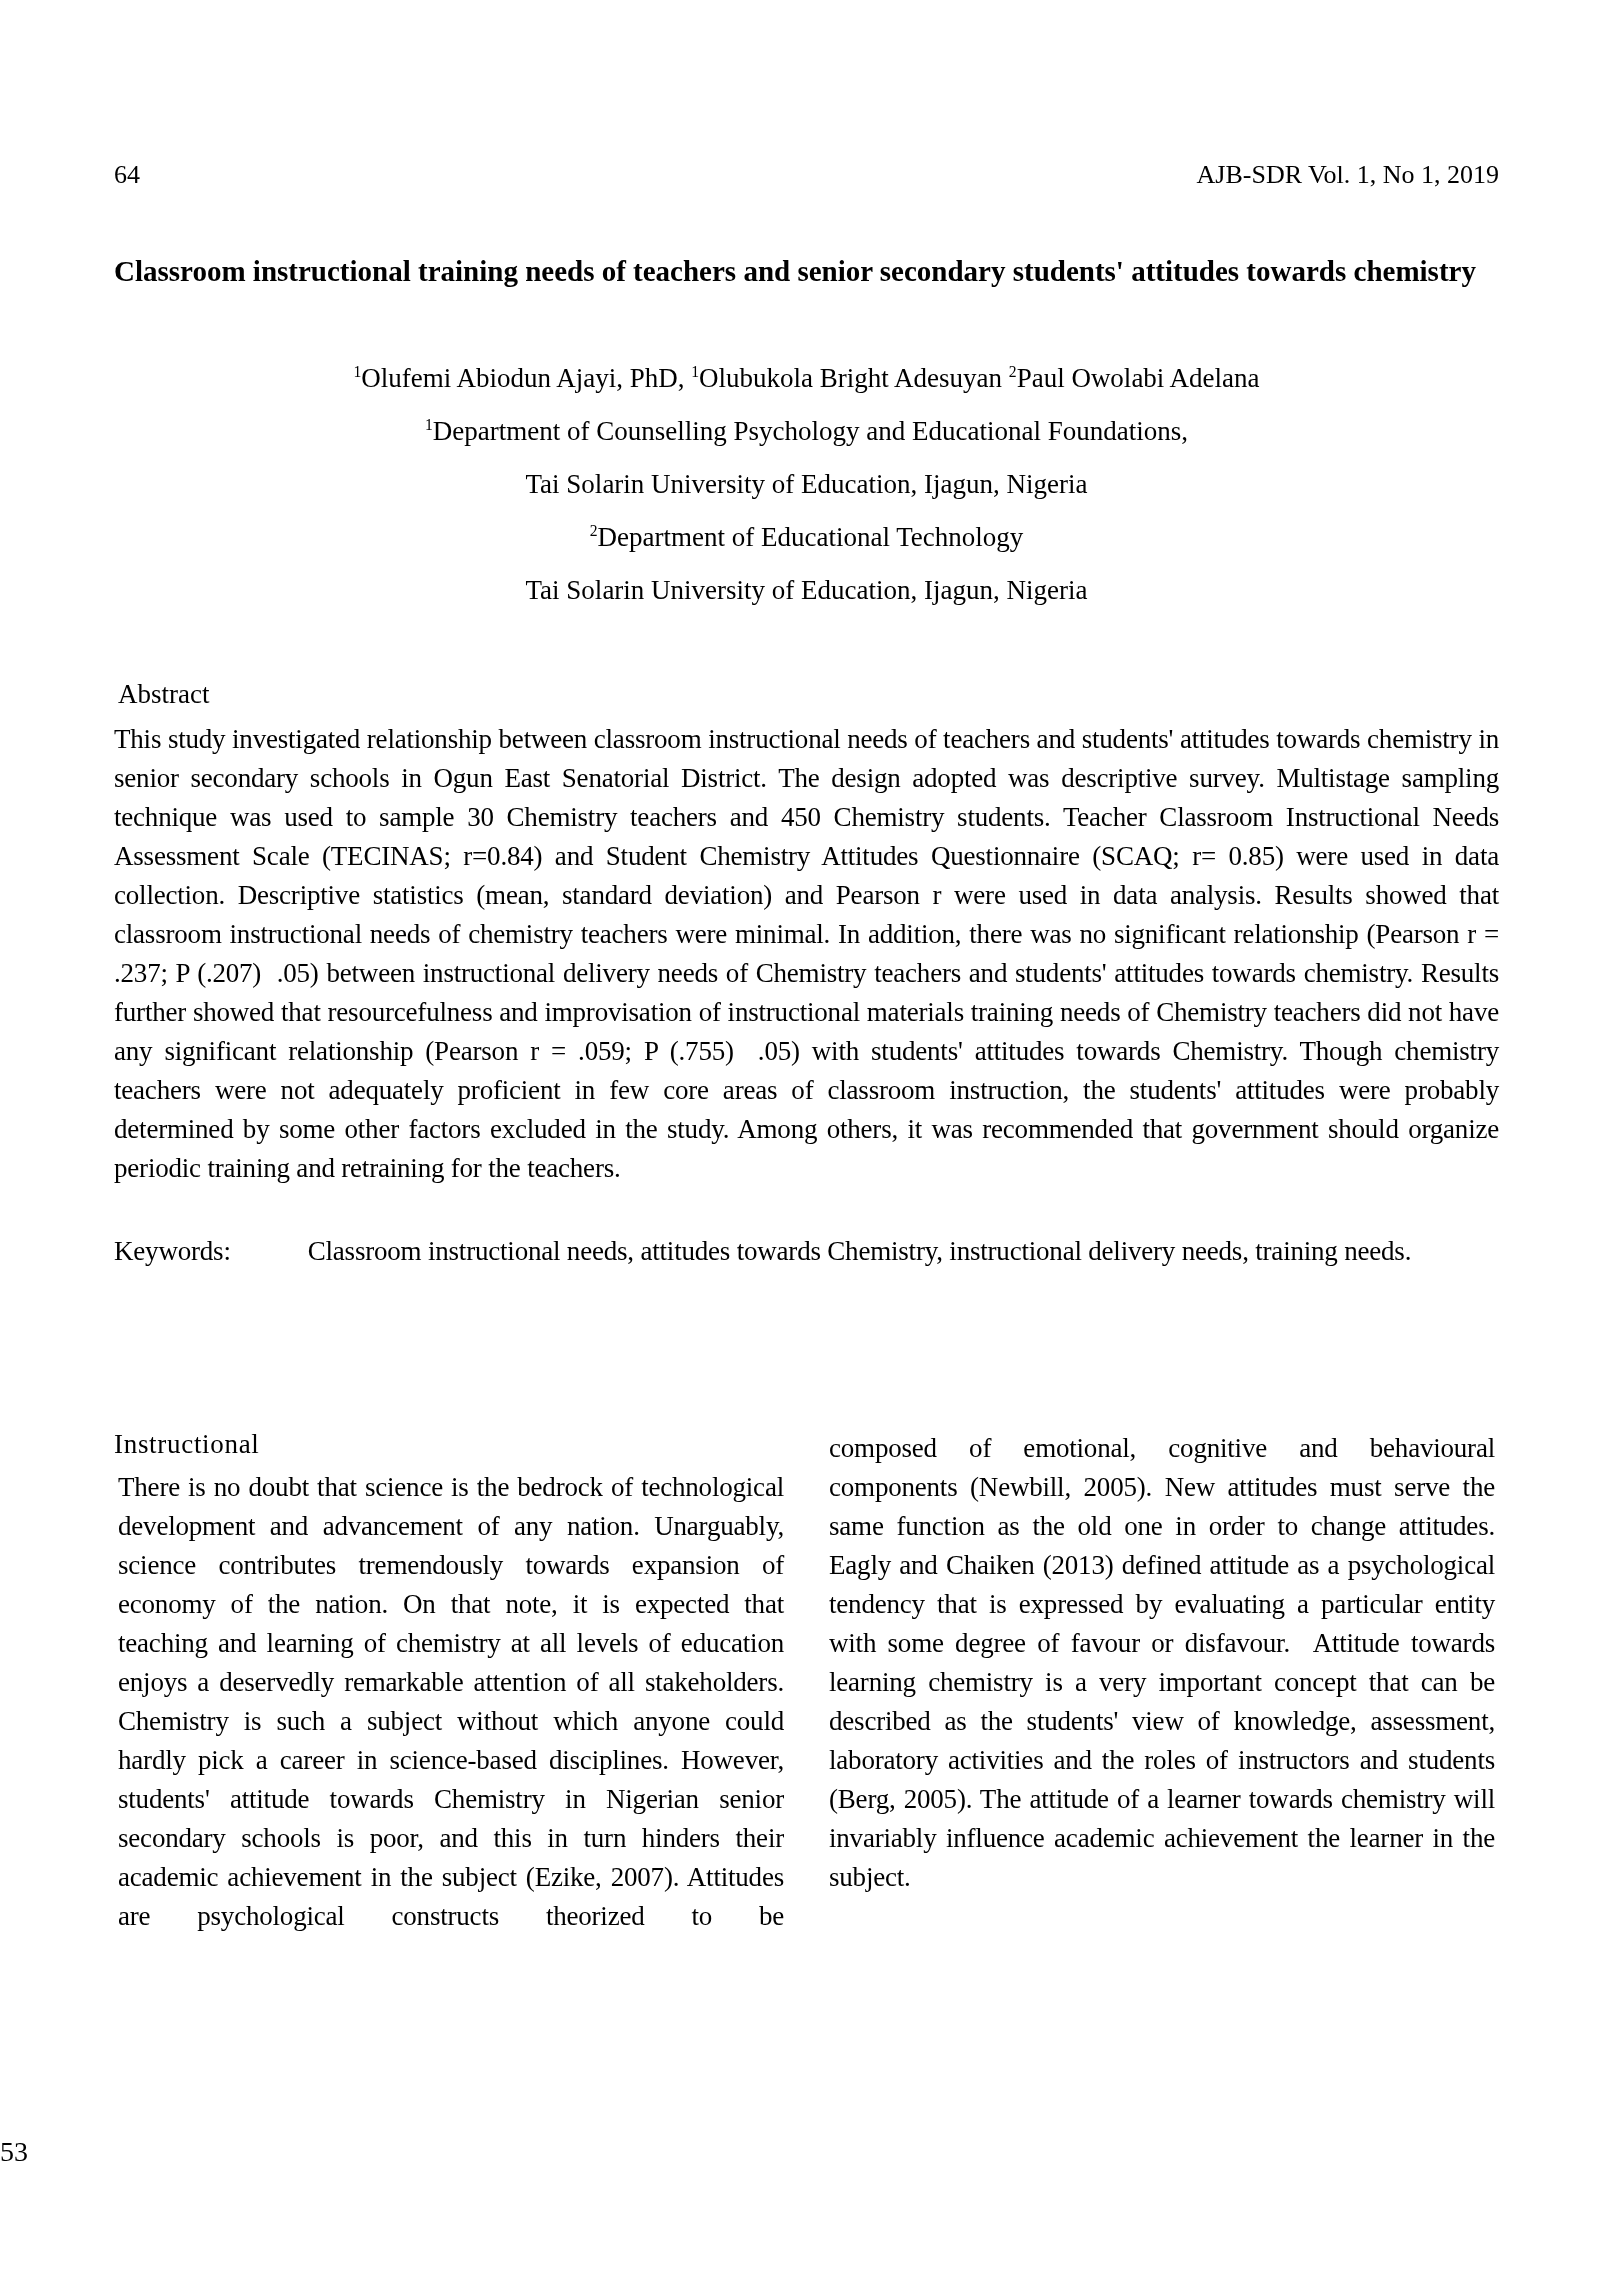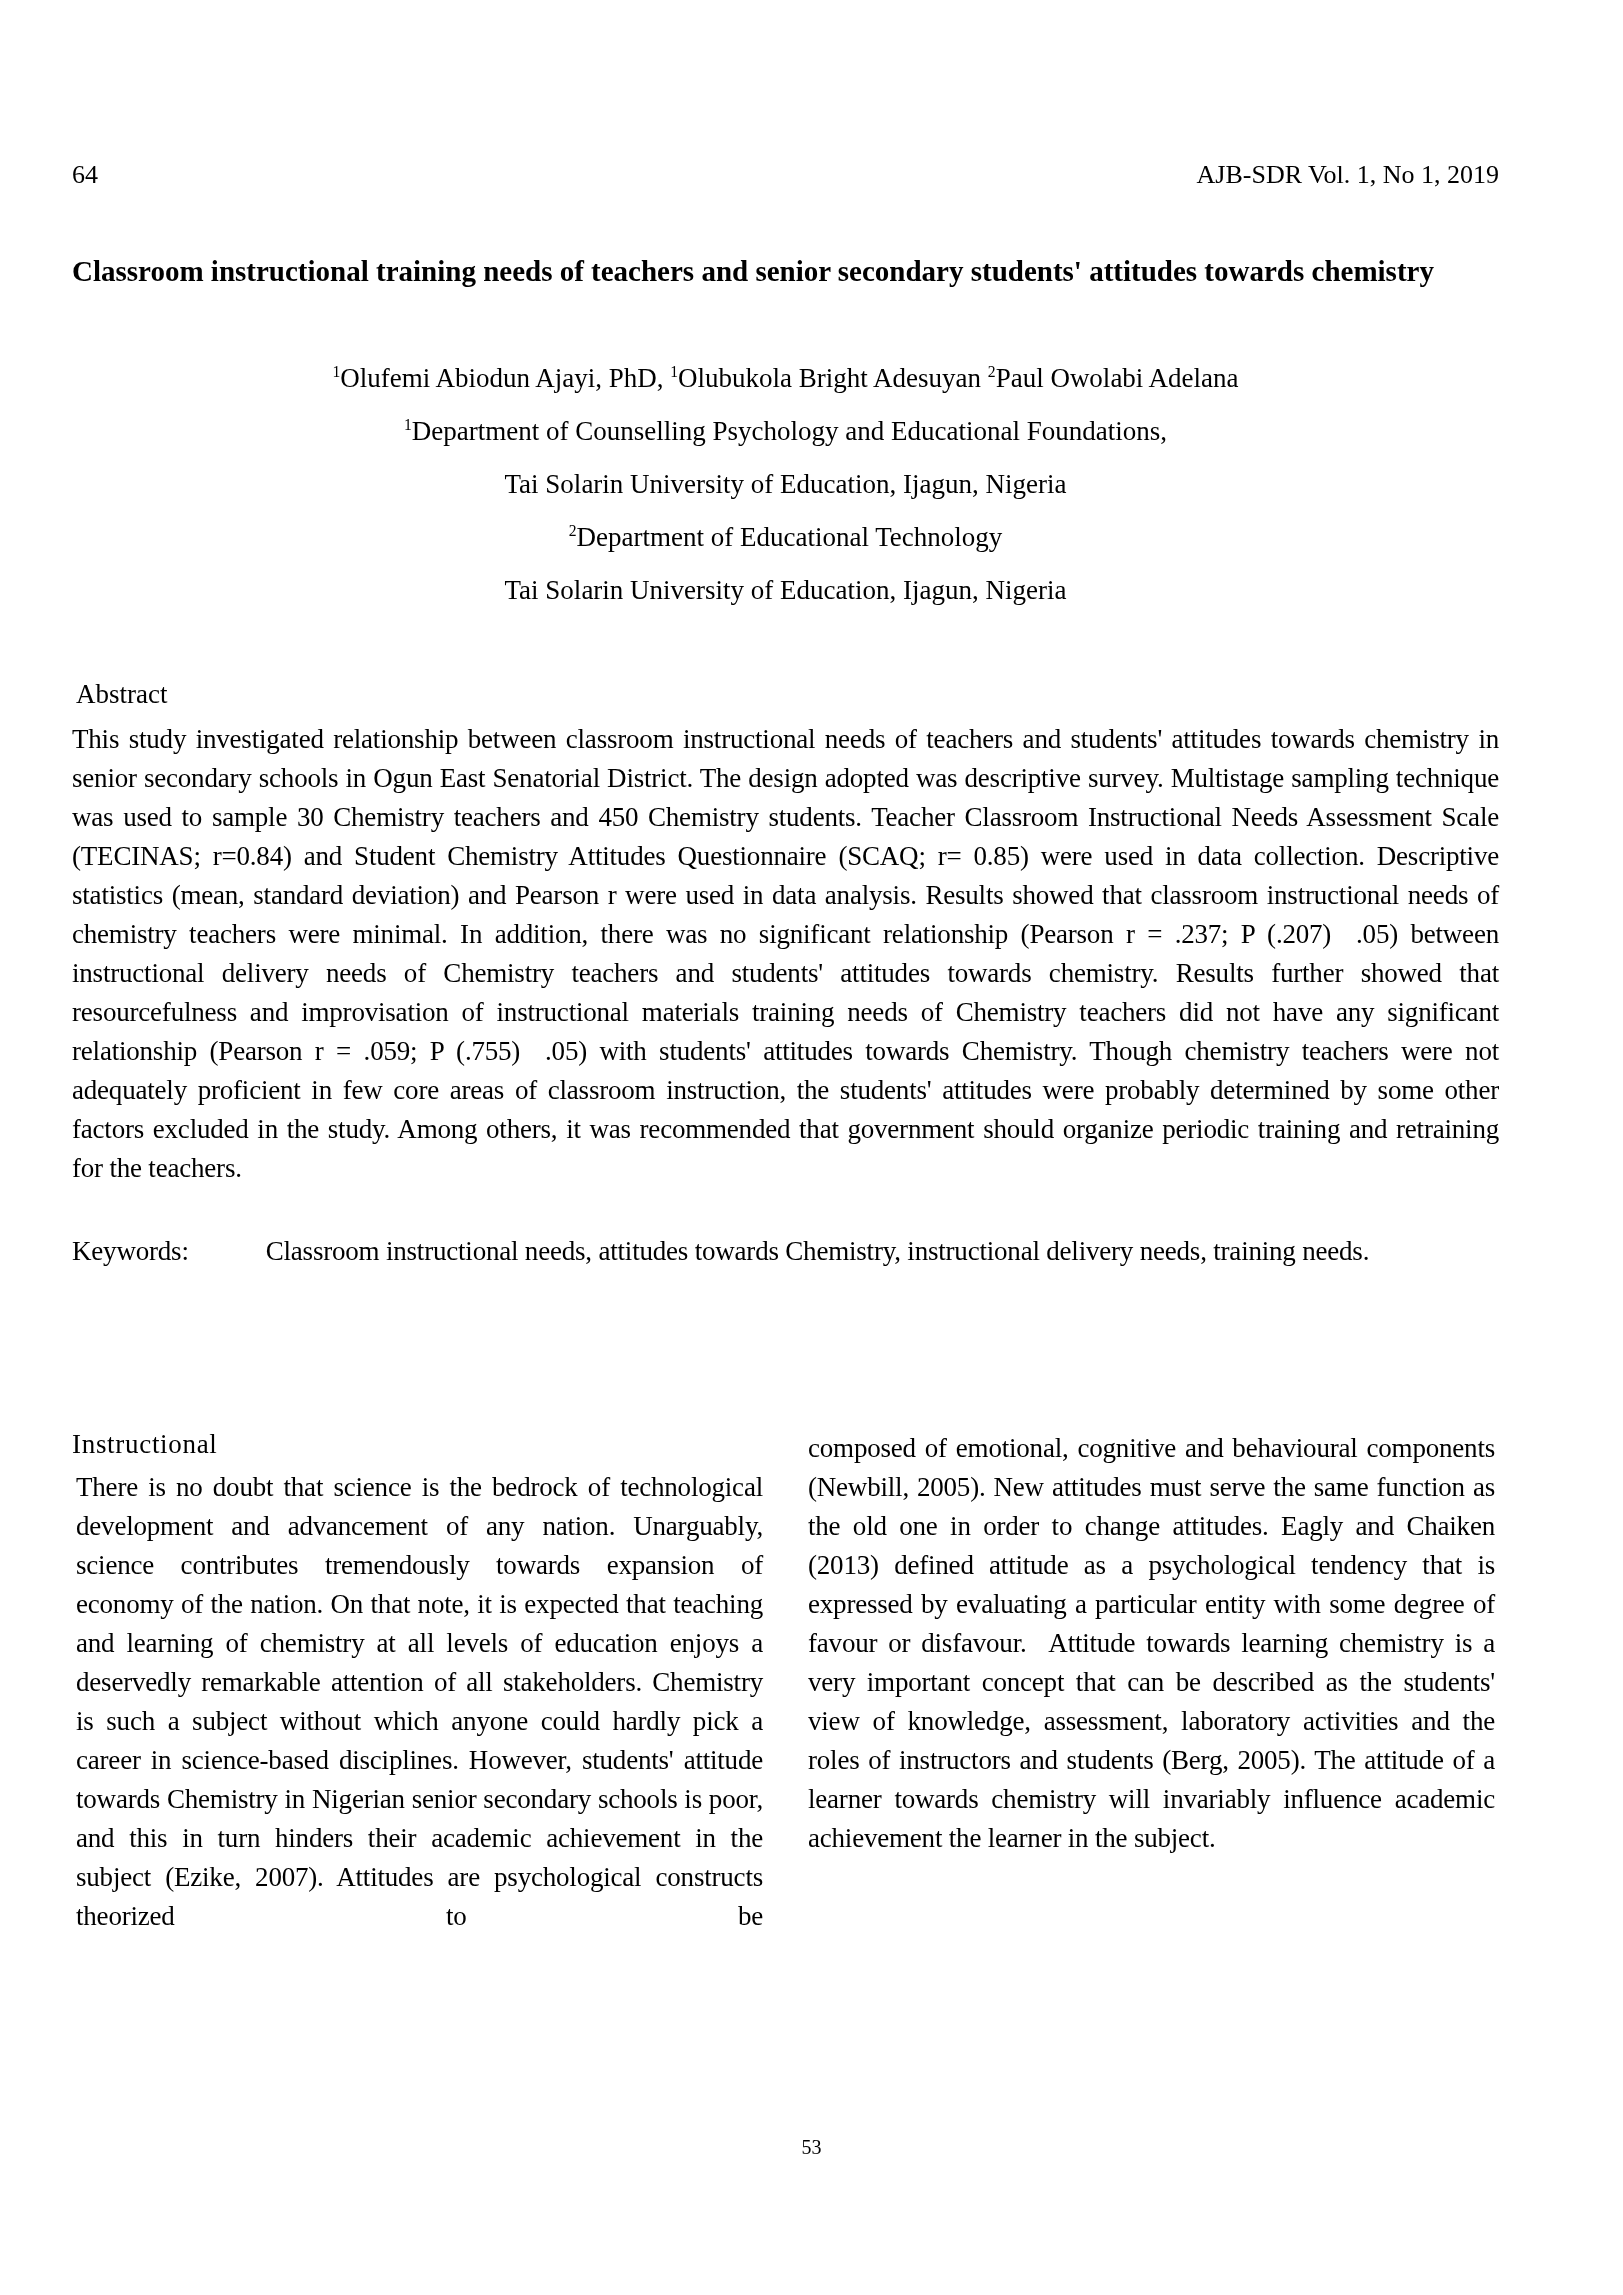--- a/index.html
+++ b/index.html
@@ -10,21 +10,21 @@
   .page {
     position: relative;
     width: 1623px;
     height: 2295px;
     background: #ffffff;
     color: #000000;
     font-family: "Liberation Serif", "DejaVu Serif", serif;
     overflow: hidden;
   }
   .content {
-    padding: 0 124px 0 72px;
+    padding: 0 124px 0 114px;
   }
   .running-header {
     display: flex;
     justify-content: space-between;
     align-items: baseline;
     padding-top: 159px;
     font-size: 26px;
     line-height: 1.2;
   }
   .paper-title {
@@ -92,22 +92,22 @@
     margin: 4px;
   }
   .col-justify-last {
     text-align-last: justify;
   }
   .footer-pagenum {
     position: absolute;
     top: 2135px;
     left: 0;
     right: 0;
-    text-align: center;
-    font-size: 20px;
+    text-align: left;
+    font-size: 28px;
     line-height: 1.2;
   }
 </style>
 </head>
 <body>
 
 <div class="page">
   <div class="content">
 
     <div class="running-header">

